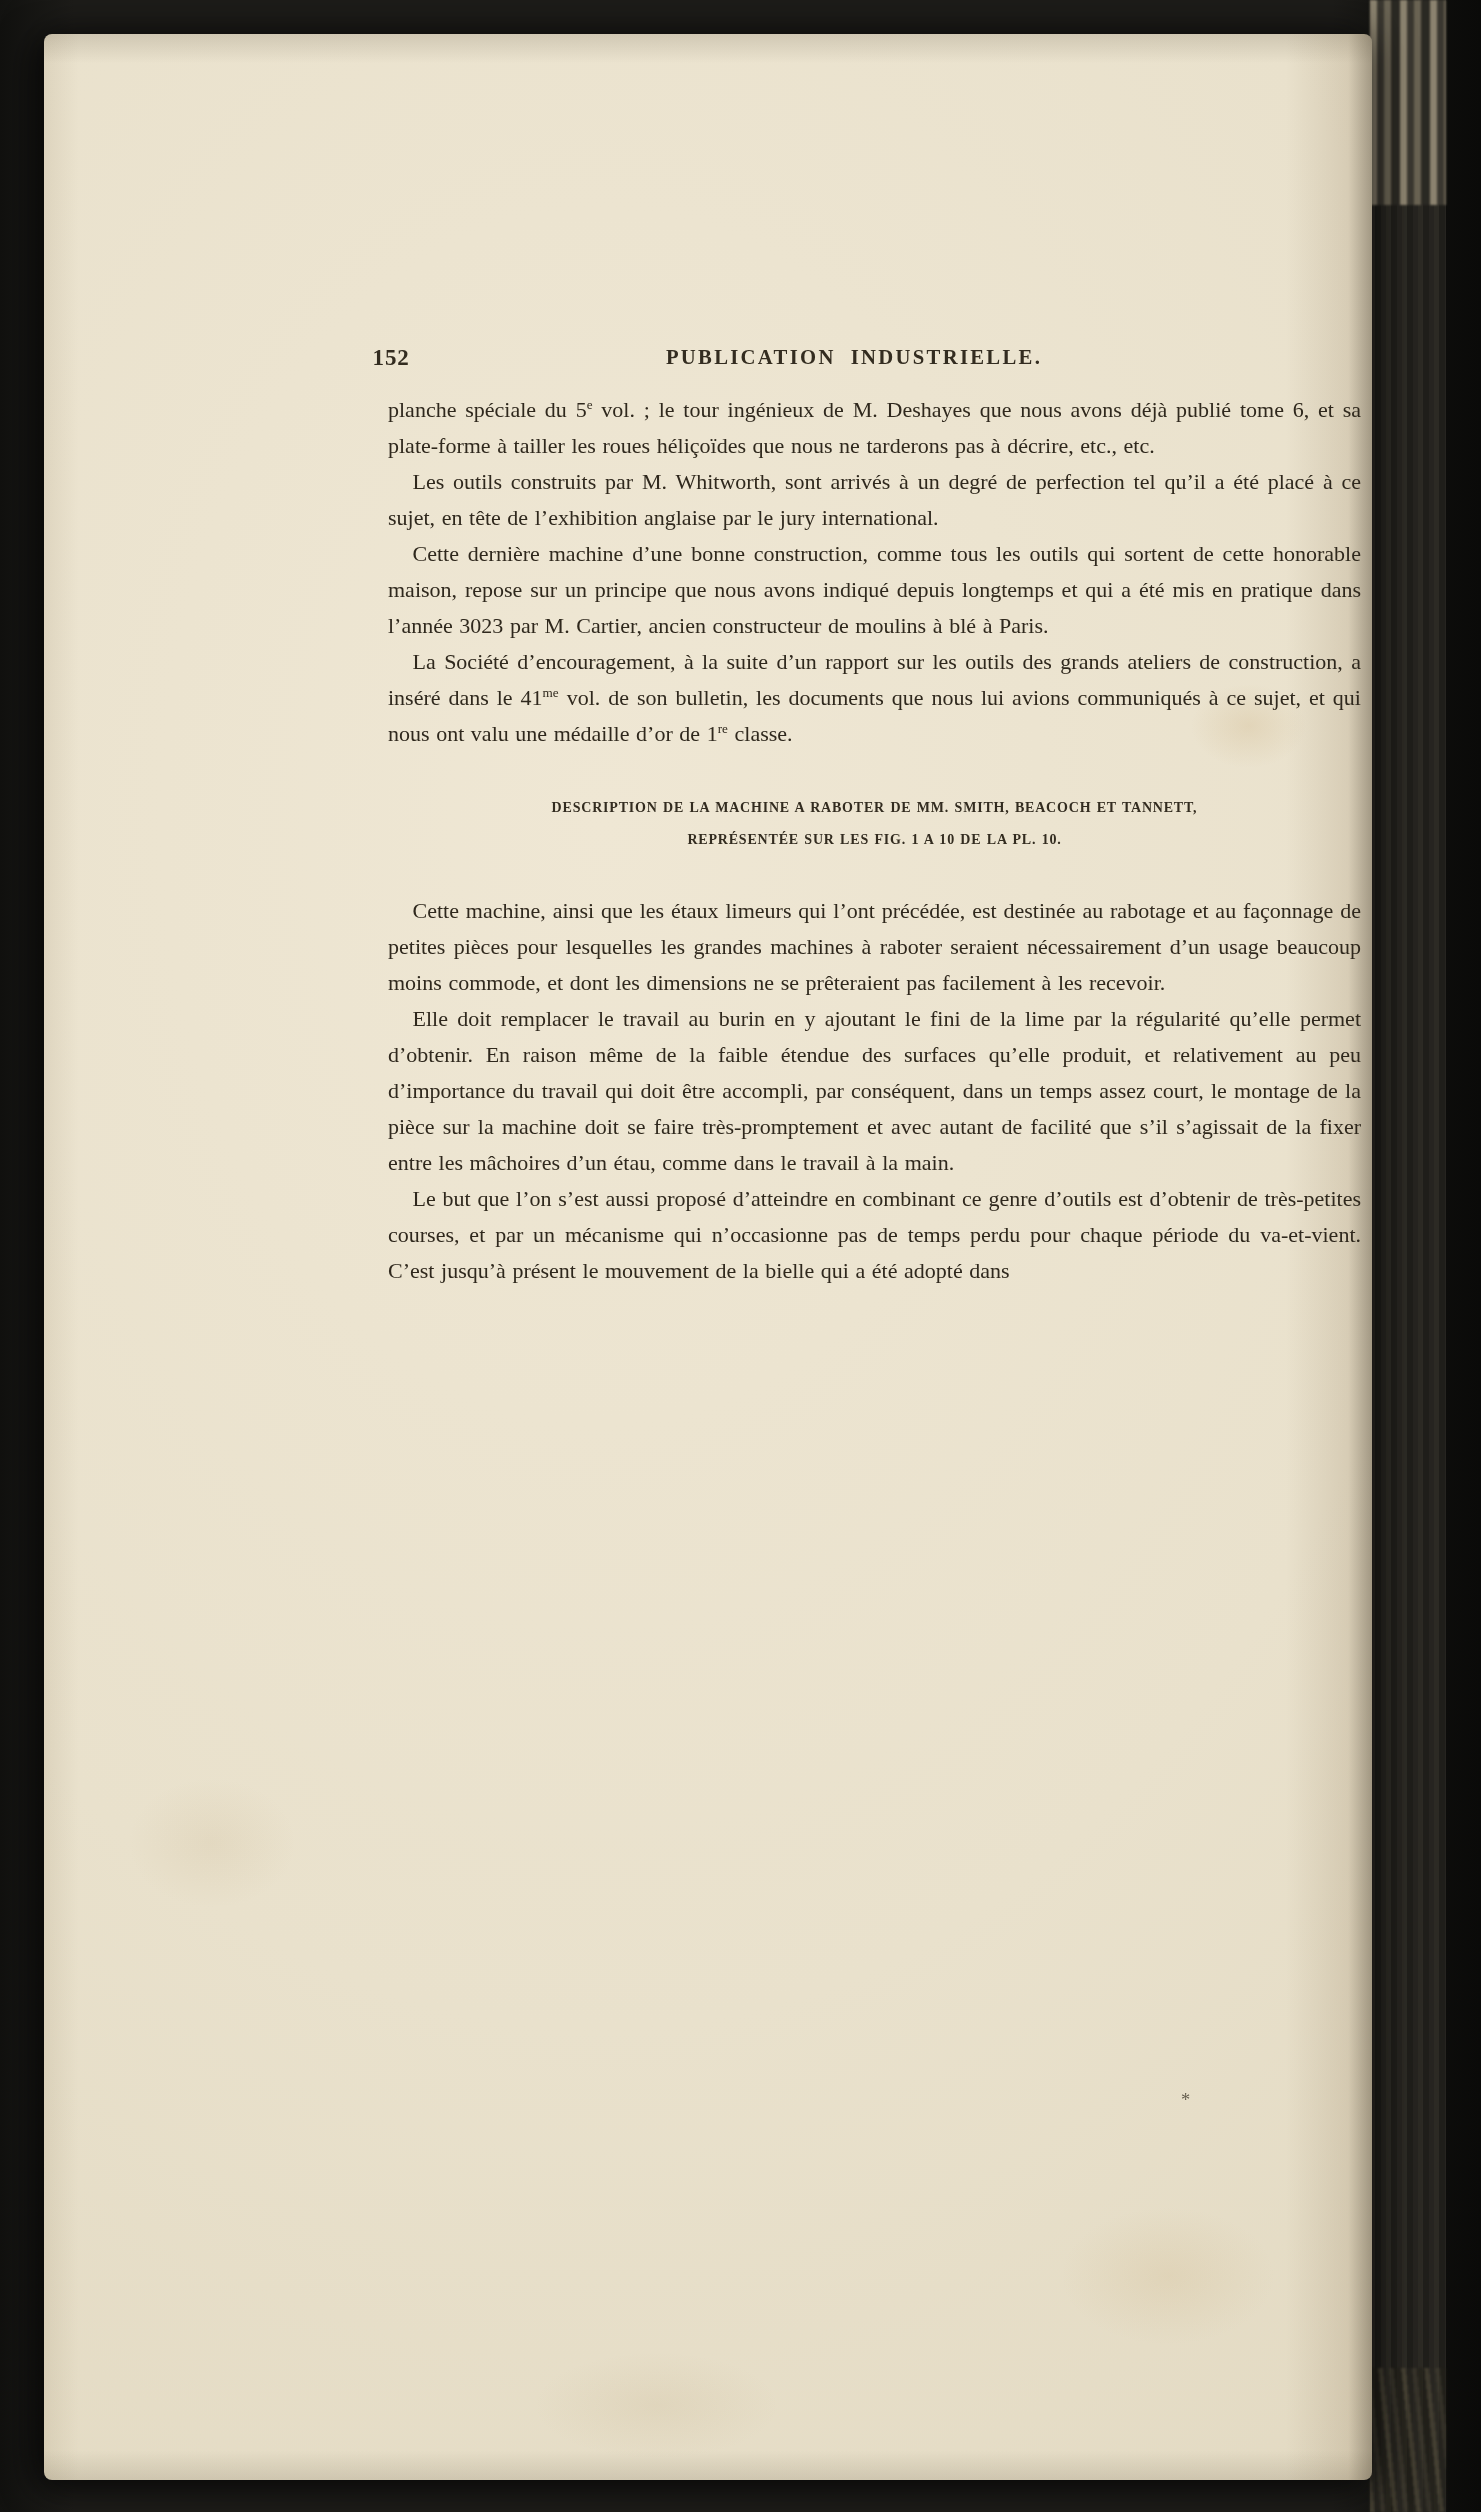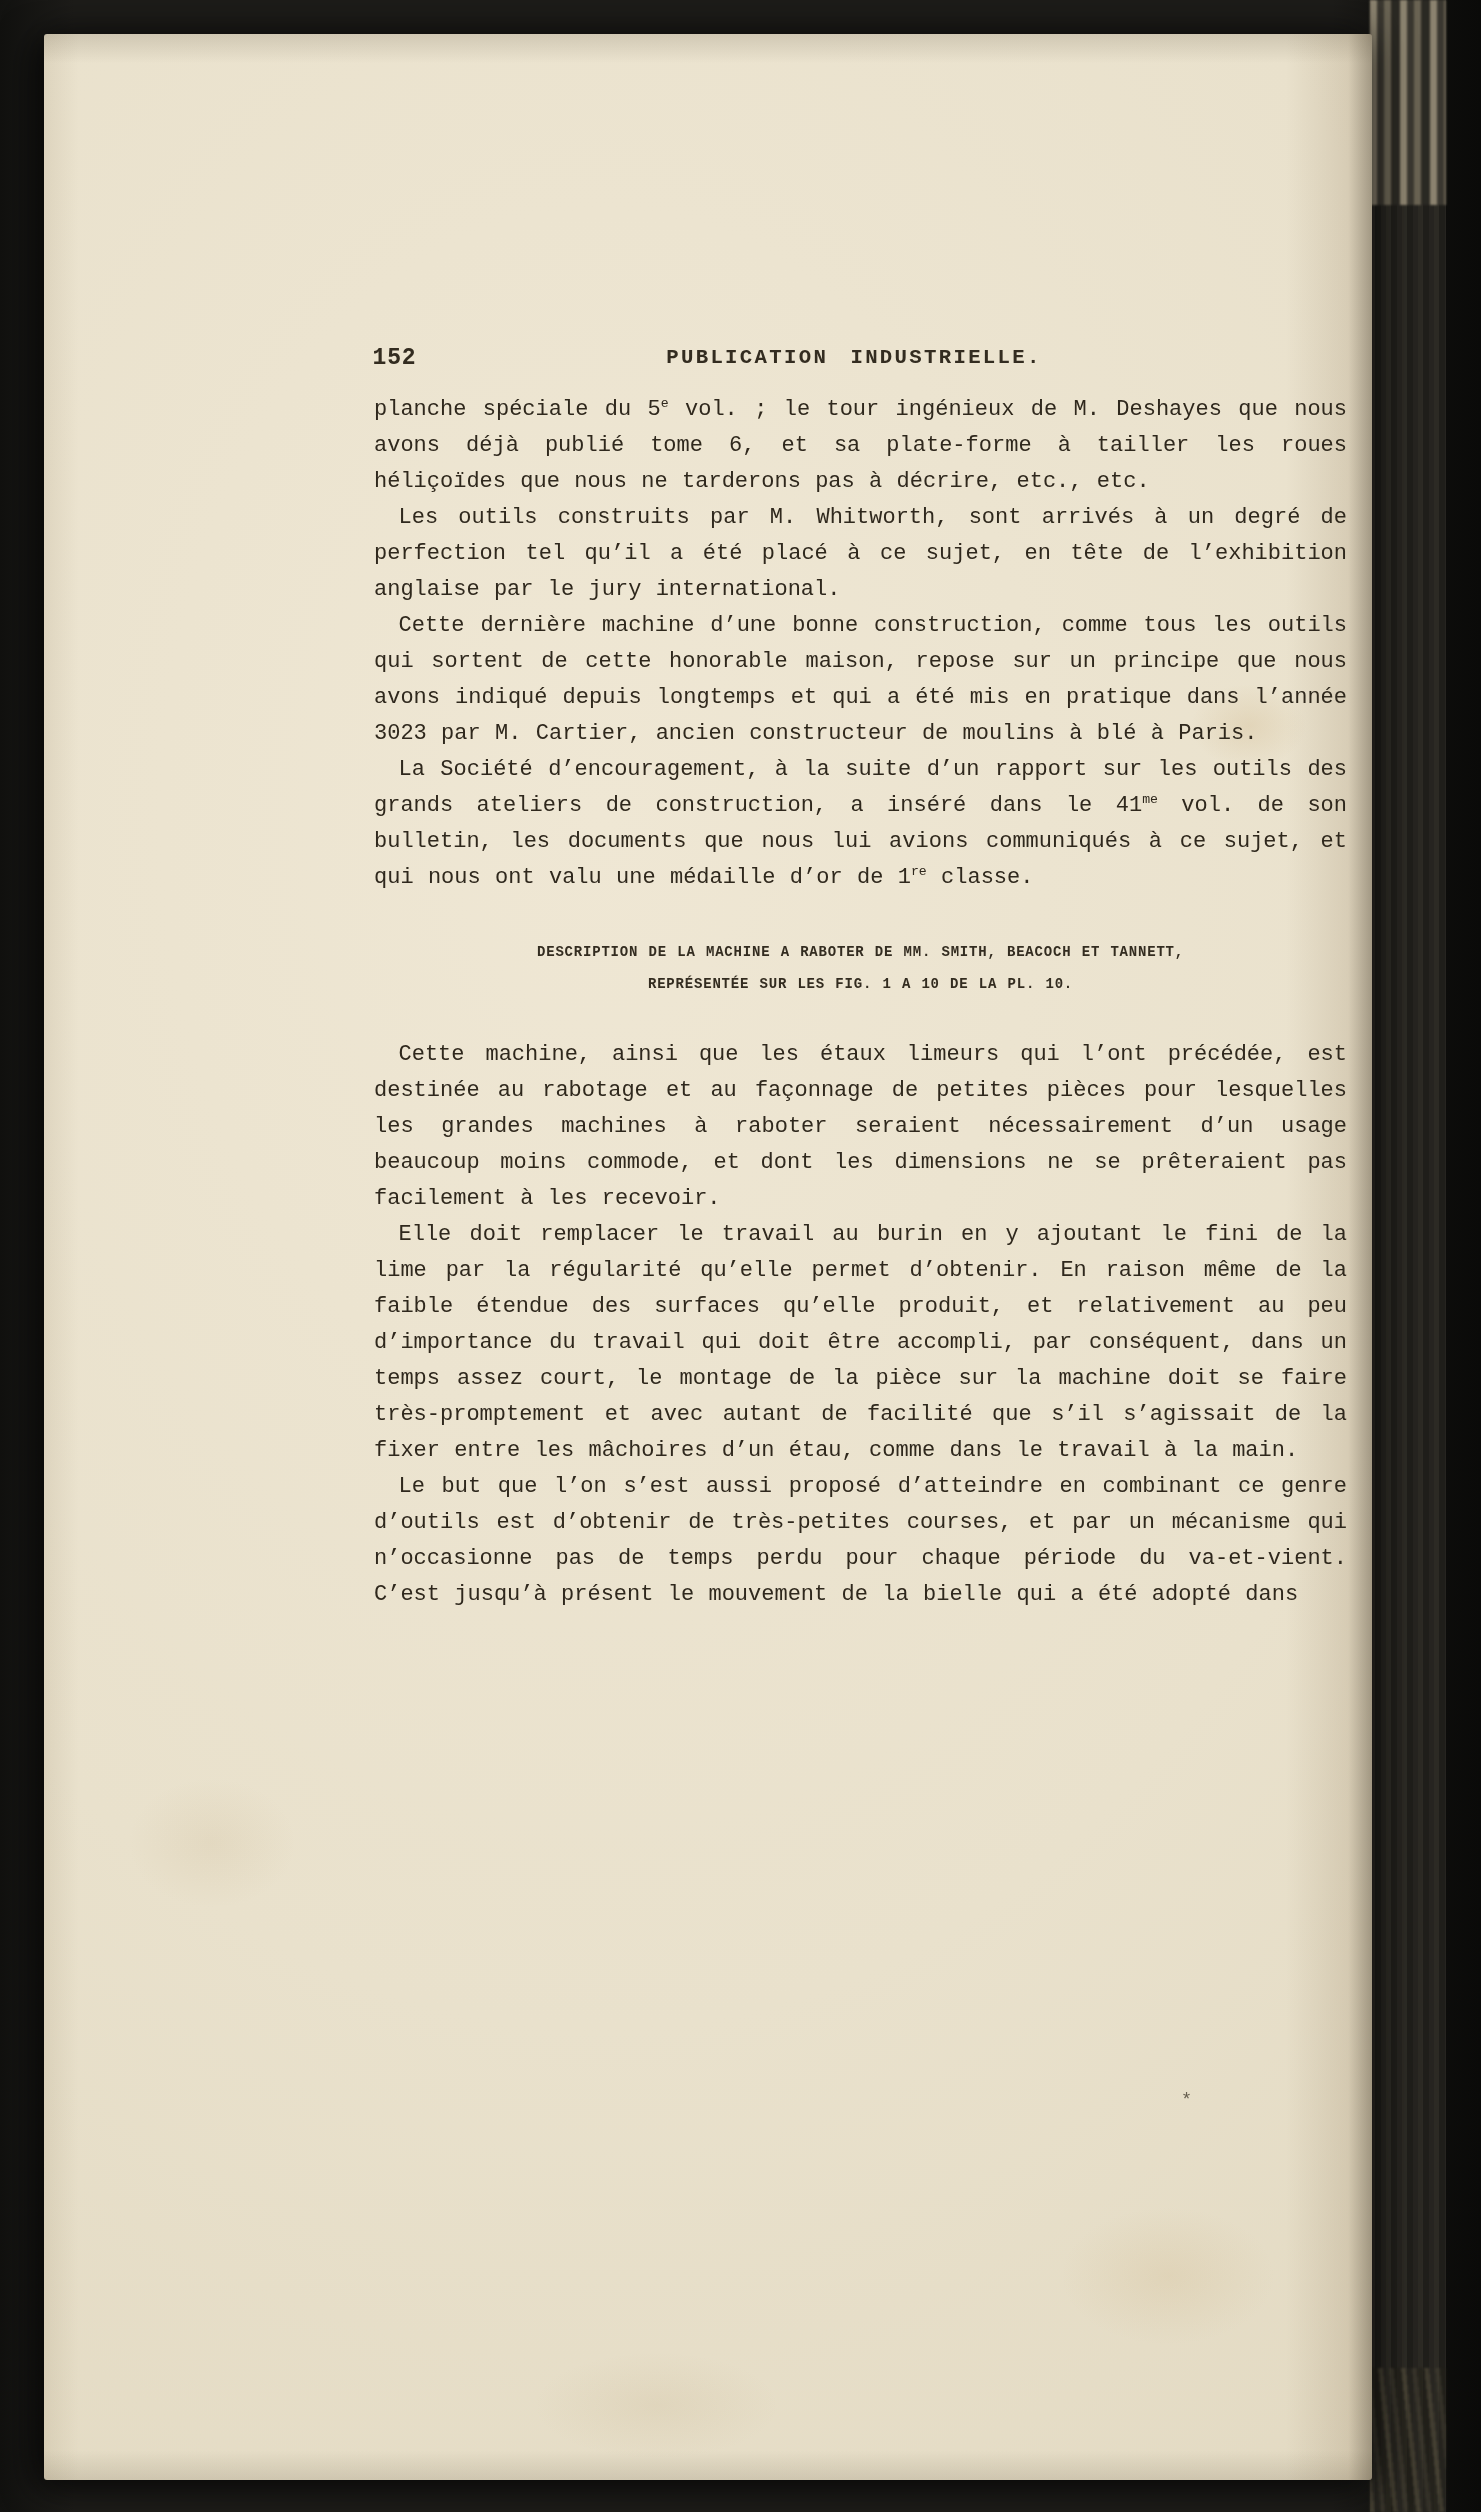--- a/index.html
+++ b/index.html
@@ -23,45 +23,44 @@
   }
   .fore-edge-bottom {
     position:absolute; left:1370px; top:2368px; width:76px; height:144px;
     background:repeating-linear-gradient(84deg, #59523f 0 4.6px, #2a2822 4.6px 10.7px, #454033 10.7px 15.3px, #232119 15.3px 23px);
     filter:blur(0.8px); opacity:.55;
   }
 
   
   .page {
     position:absolute; left:44px; top:34px; width:1328px; height:2446px;
-    border-radius:3px;
+    border-radius:8px;
     background:
       linear-gradient(180deg, rgba(70,60,40,.16) 0%, rgba(0,0,0,0) 1.2%),
       linear-gradient(0deg, rgba(70,60,40,.14) 0%, rgba(0,0,0,0) 1.2%),
       linear-gradient(90deg, rgba(110,90,55,.10) 0%, rgba(0,0,0,0) 2.6%),
       linear-gradient(270deg, rgba(55,42,22,.40) 0%, rgba(120,95,60,.16) 1.8%, rgba(0,0,0,0) 6.5%),
       radial-gradient(120% 90% at 42% 32%, #efe7d4 0%, #e9e1cc 55%, #e1d8c0 100%);
     box-shadow: 0 0 42px rgba(0,0,0,.55), -9.2px 7.6px 34px rgba(0,0,0,.5);
-    font-family: Liberation Mono, monospace;
   }
 
   .stain { position:absolute; border-radius:50%; pointer-events:none; }
   .s1 { left:1147px; top:650px;  width:115px; height:84px; background:radial-gradient(closest-side, rgba(186,150,90,.18), rgba(186,150,90,0)); }
   .s2 { left:84px;  top:1744px; width:168px; height:130px; background:radial-gradient(closest-side, rgba(170,140,90,.10), rgba(170,140,90,0)); }
   .s3 { left:1017px; top:2173px; width:214px; height:138px; background:radial-gradient(closest-side, rgba(186,150,90,.13), rgba(186,150,90,0)); }
   .s4 { left:490px;  top:2318px; width:245px; height:107px; background:radial-gradient(closest-side, rgba(160,130,80,.09), rgba(160,130,80,0)); }
 
   
   .header { position:absolute; left:324px; top:309px; width:972px; height:34px; color:#332c20; }
   .pagenum { position:absolute; left:4.6px; top:1.5px; font-size:23px; font-weight:bold; letter-spacing:0.8px; }
   .runhead { position:absolute; left:0; right:0; top:3.1px; text-align:center; font-size:20.7px; font-weight:bold; letter-spacing:2.3px; word-spacing:7.6px; }
 
   
   .textblock {
-    position:absolute; left:330px; top:358px; width:973px;
+    position:absolute; left:344px; top:358px; width:973px;
     color:#2f281d;
     font-size:22px; line-height:36px;
     text-align:justify;
     word-spacing:1.1px;
     hyphens:auto;
   }
   .para { text-indent:24.5px; margin:0; }
   .para.no-indent { text-indent:0; }
   sup { font-size:.60em; vertical-align:super; line-height:0; }
 

